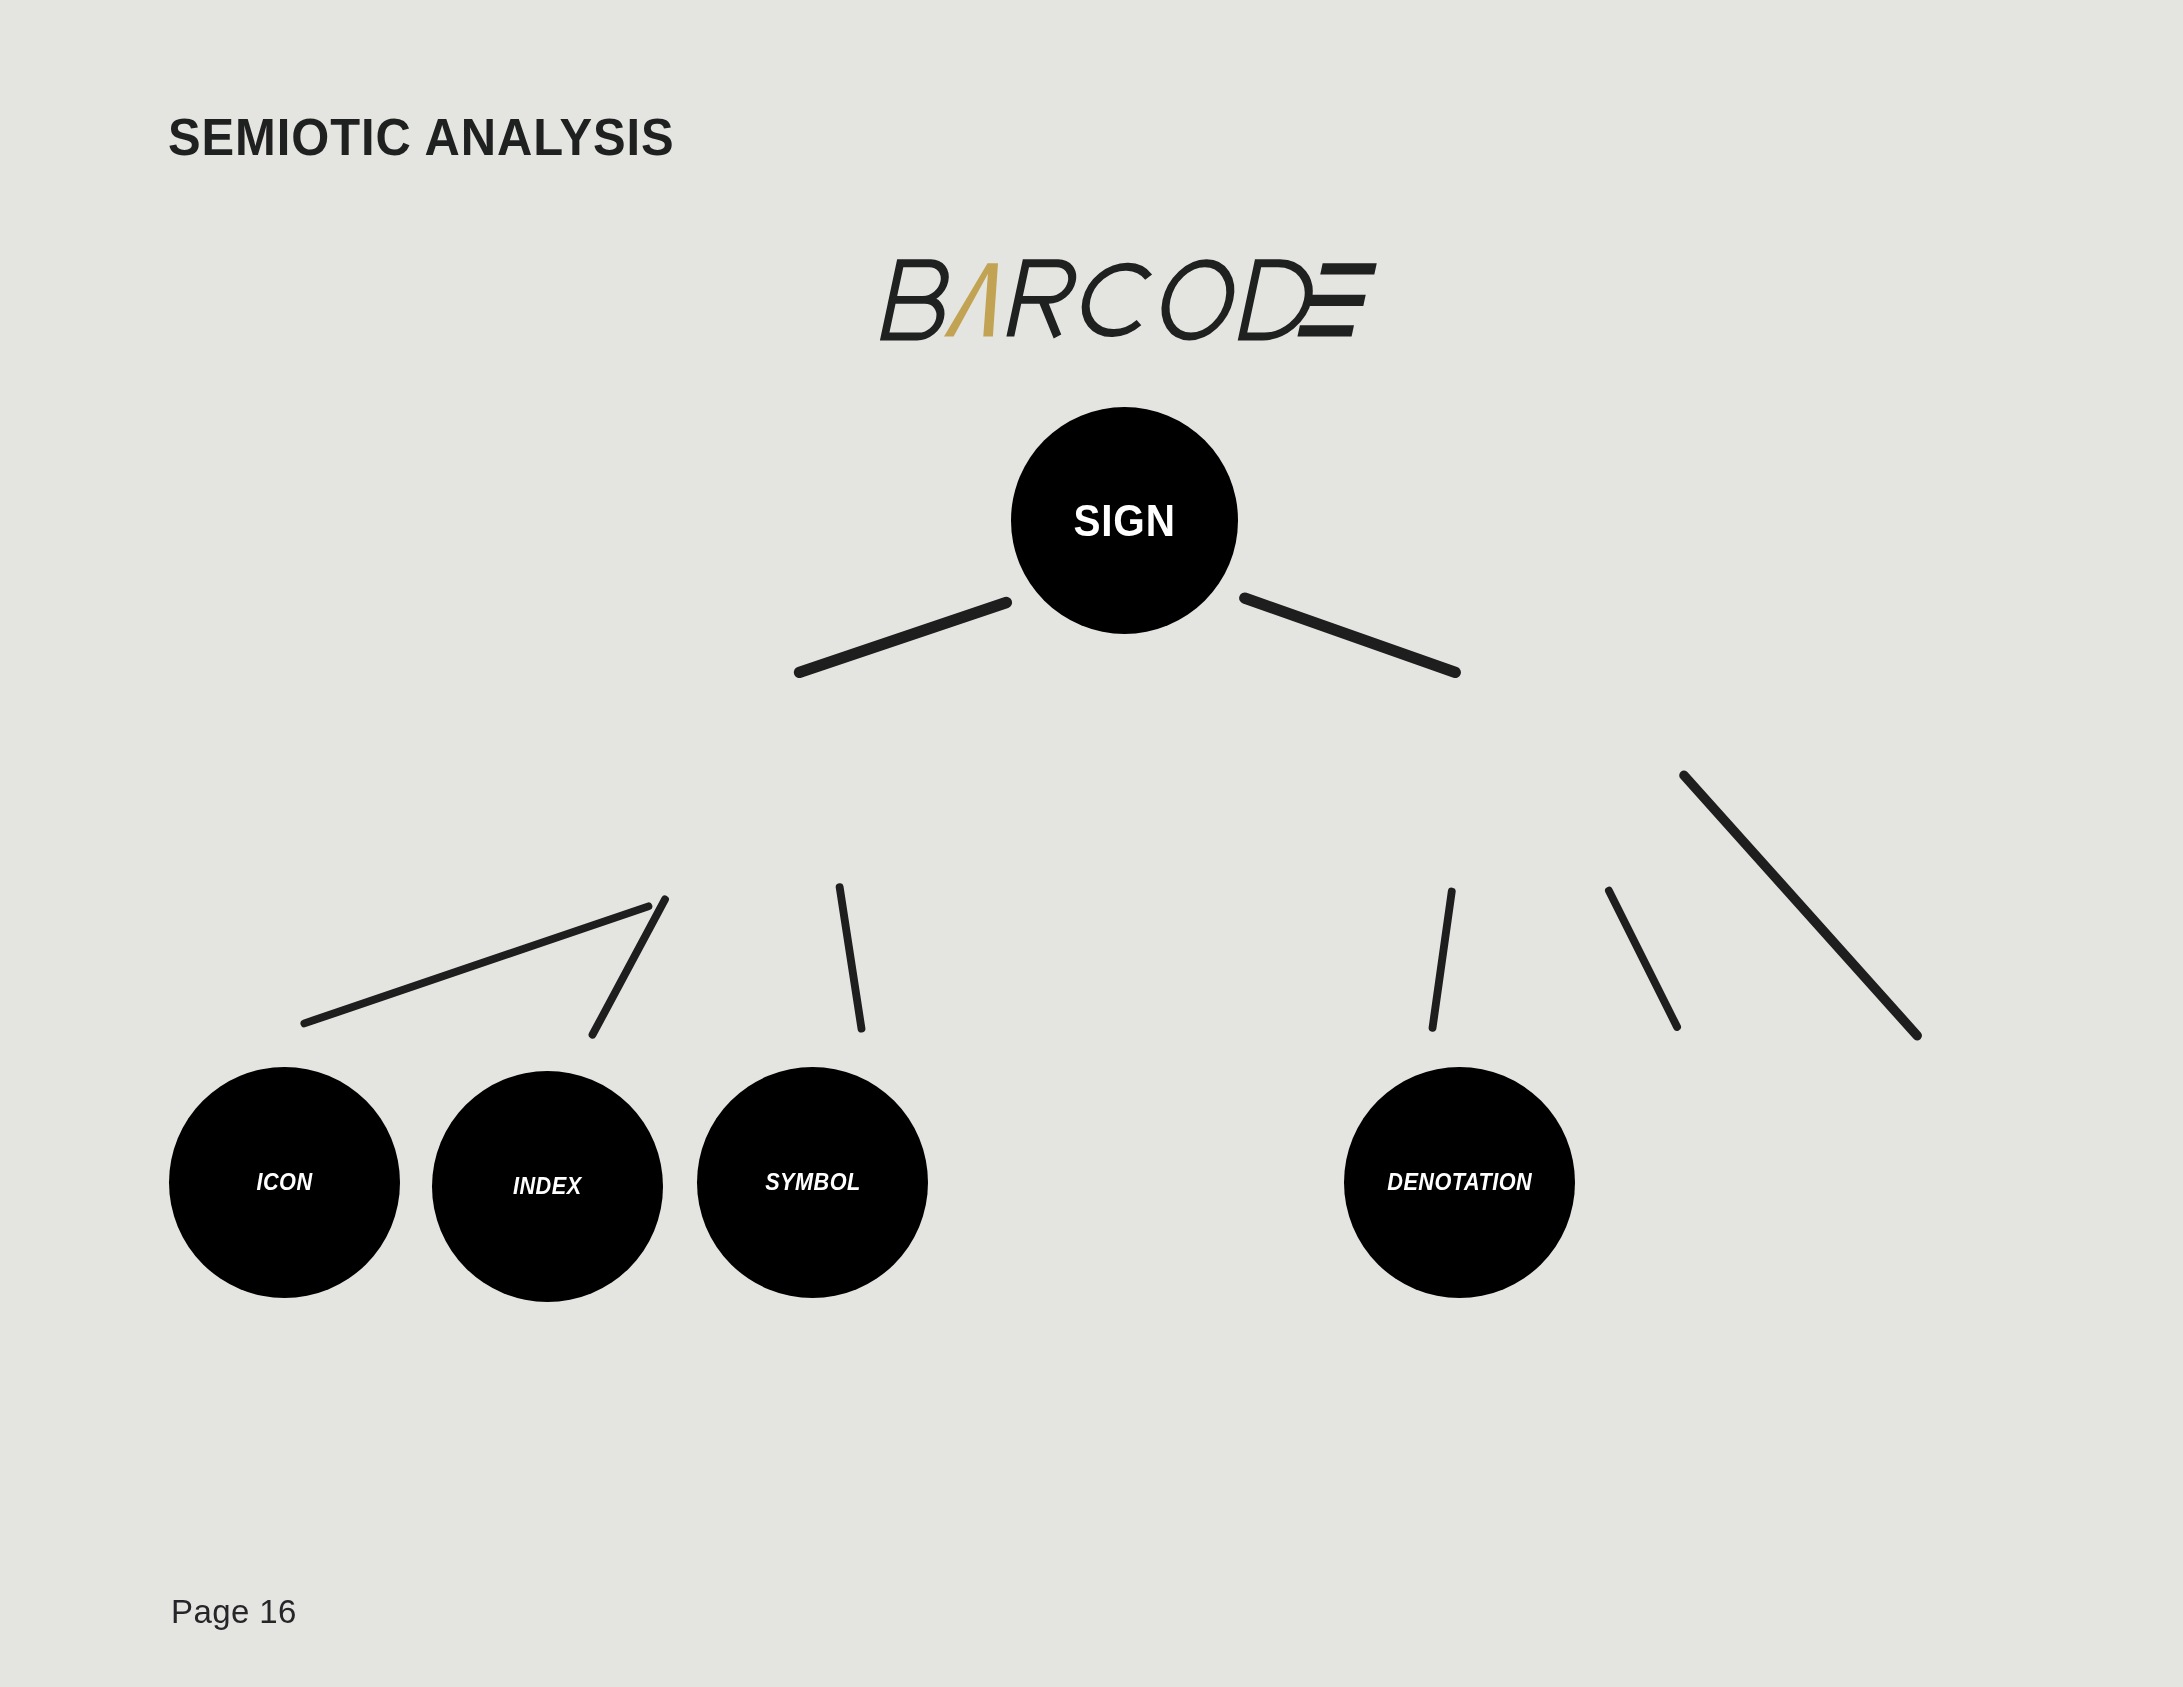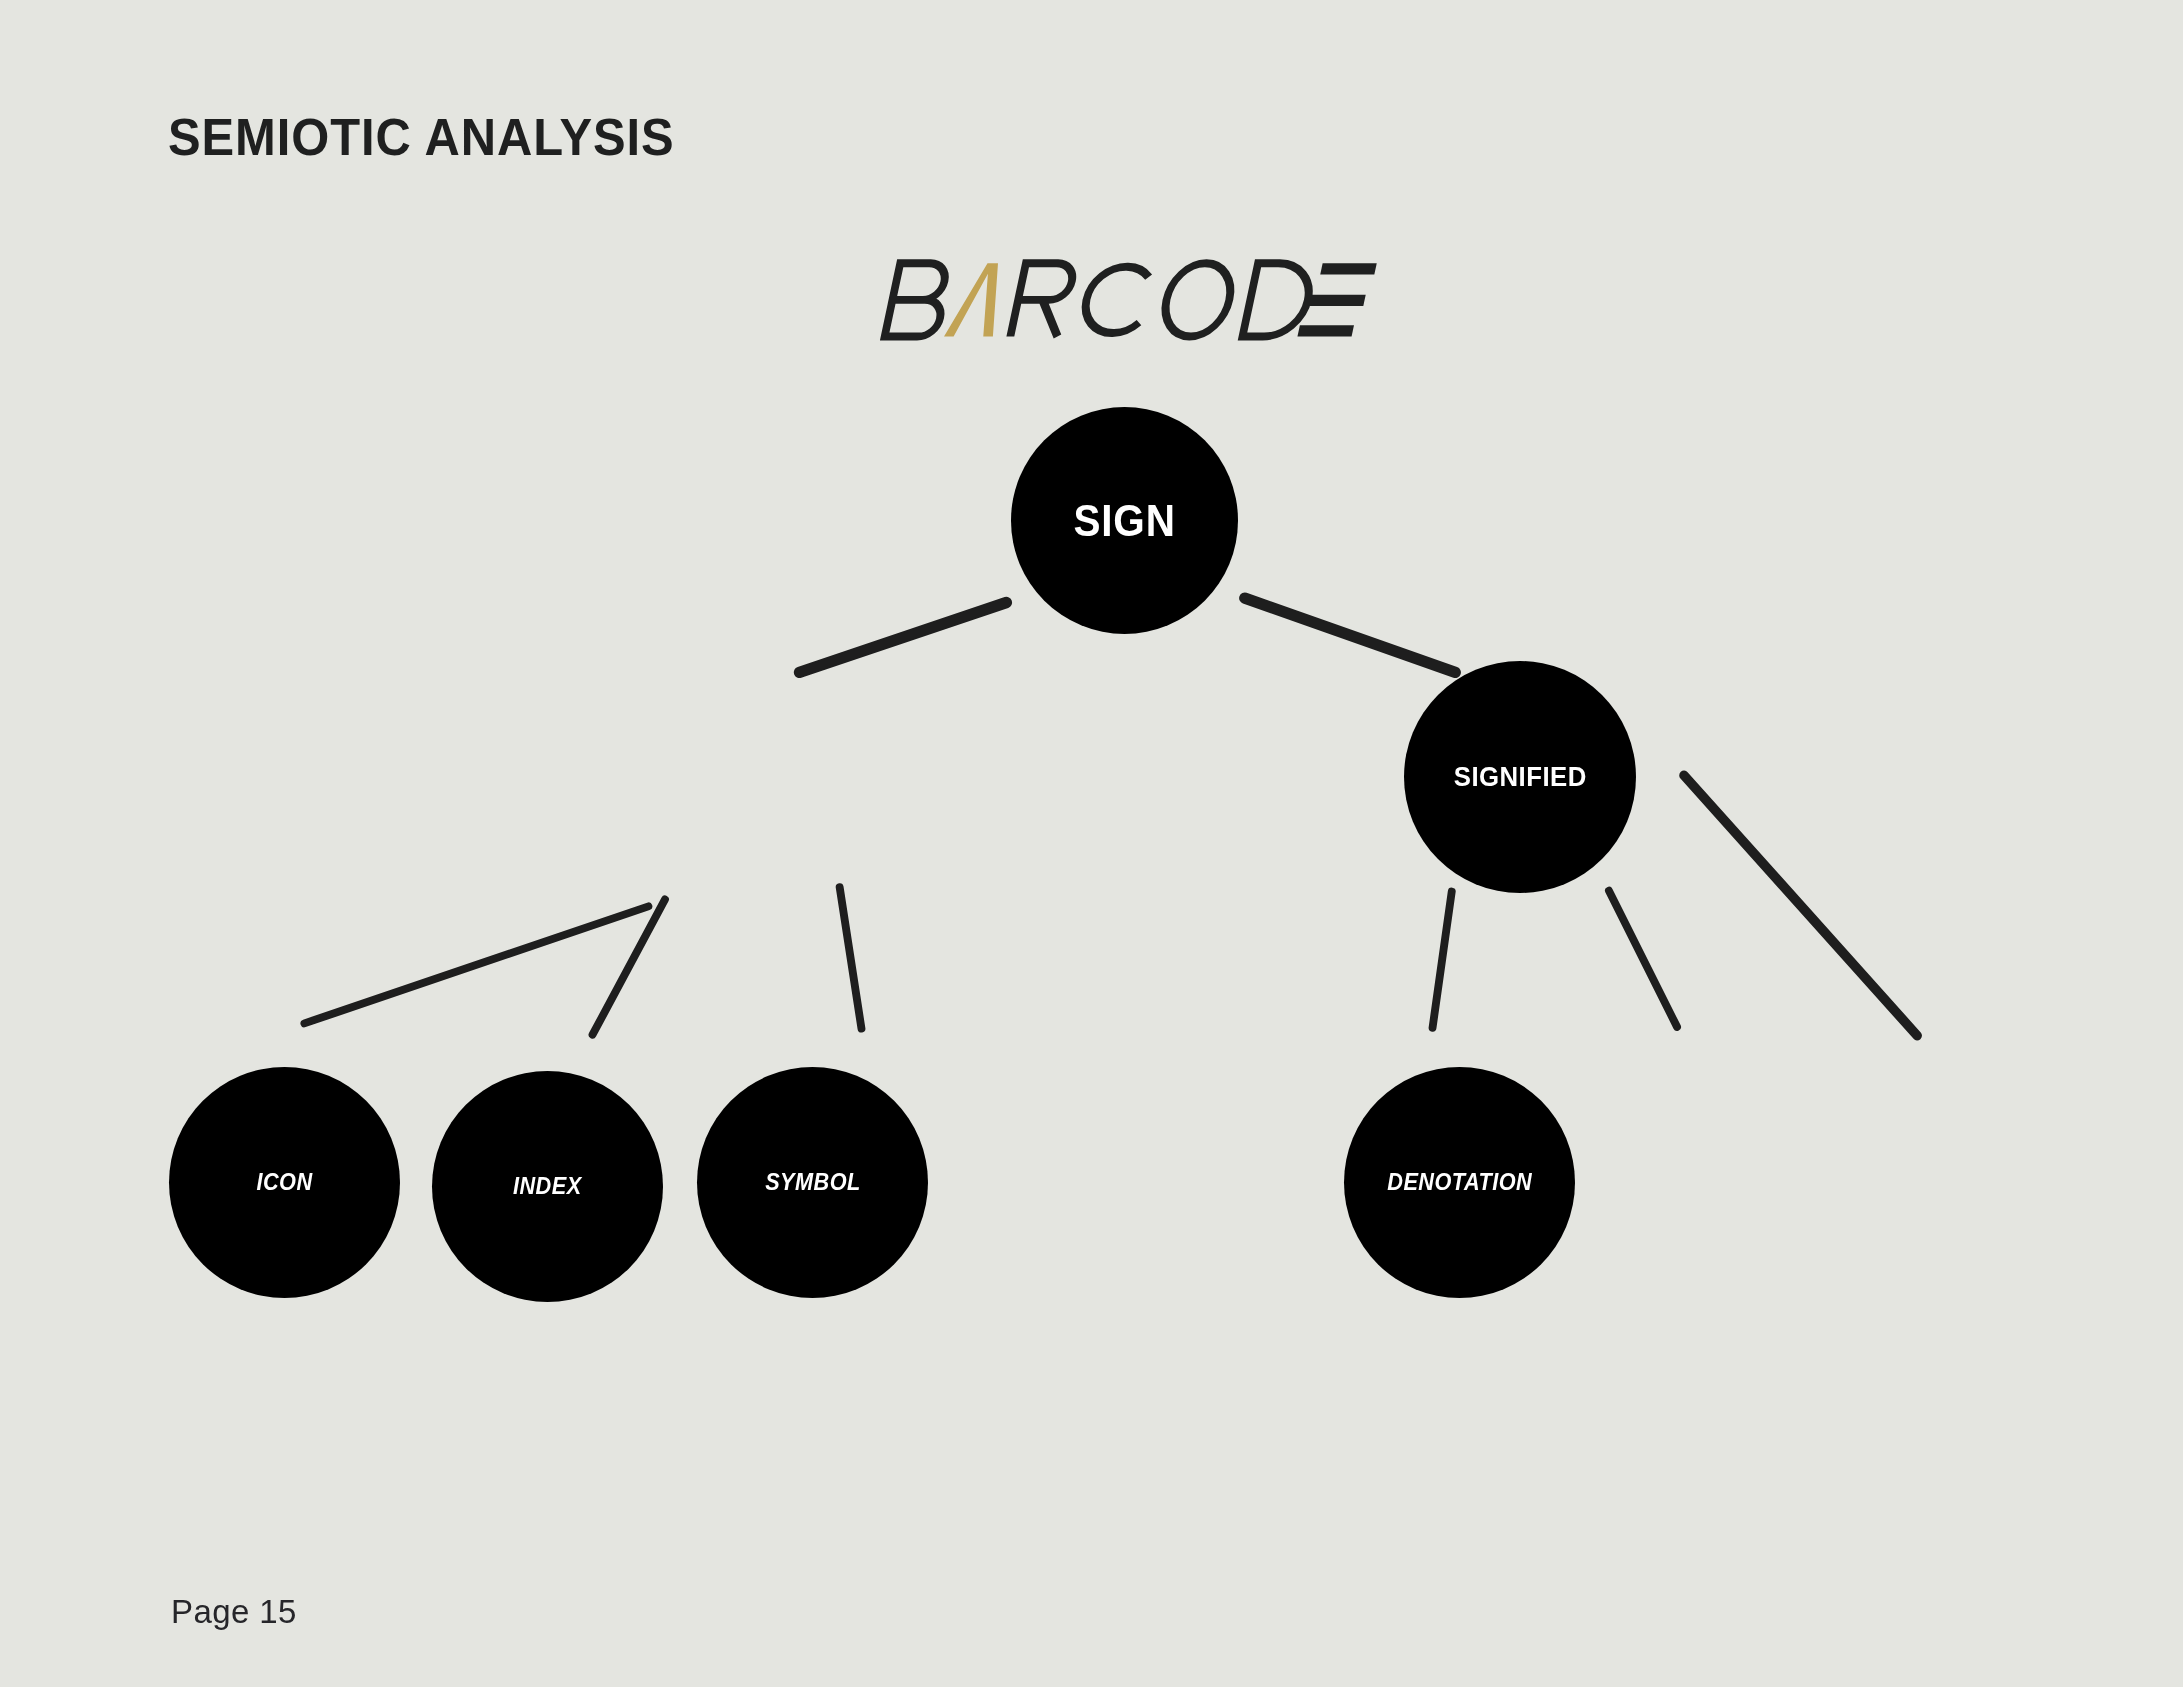--- a/index.html
+++ b/index.html
@@ -141,33 +141,30 @@
         <line x1="1842" y1="1020" x2="1920" y2="1176" stroke-width="9"></line>
         <line x1="1928" y1="888" x2="2195" y2="1186" stroke-width="11"></line>
       </g>
     </svg>
   </div>
 
   <div class="node lvl-root" style="left:1011px; top:407px;">
     <span class="node-label">SIGN</span>
   </div>
 
-  <div class="node lvl-mid" style="left:1404px; top:661px;">
-    <span class="node-label">SIGNIFIED</span>
-  </div>
 
   <div class="node lvl-leaf" style="left:169px; top:1067px;">
     <span class="node-label">ICON</span>
   </div>
   <div class="node lvl-leaf" style="left:432px; top:1071px;">
     <span class="node-label">INDEX</span>
   </div>
   <div class="node lvl-leaf" style="left:697px; top:1067px;">
     <span class="node-label">SYMBOL</span>
   </div>
   <div class="node lvl-leaf" style="left:1344px; top:1067px;">
     <span class="node-label">DENOTATION</span>
   </div>
 
-  <div id="page-number">Page 15</div>
+  <div id="page-number">Page 16</div>
 
 </div>
 
 
 </body></html>

